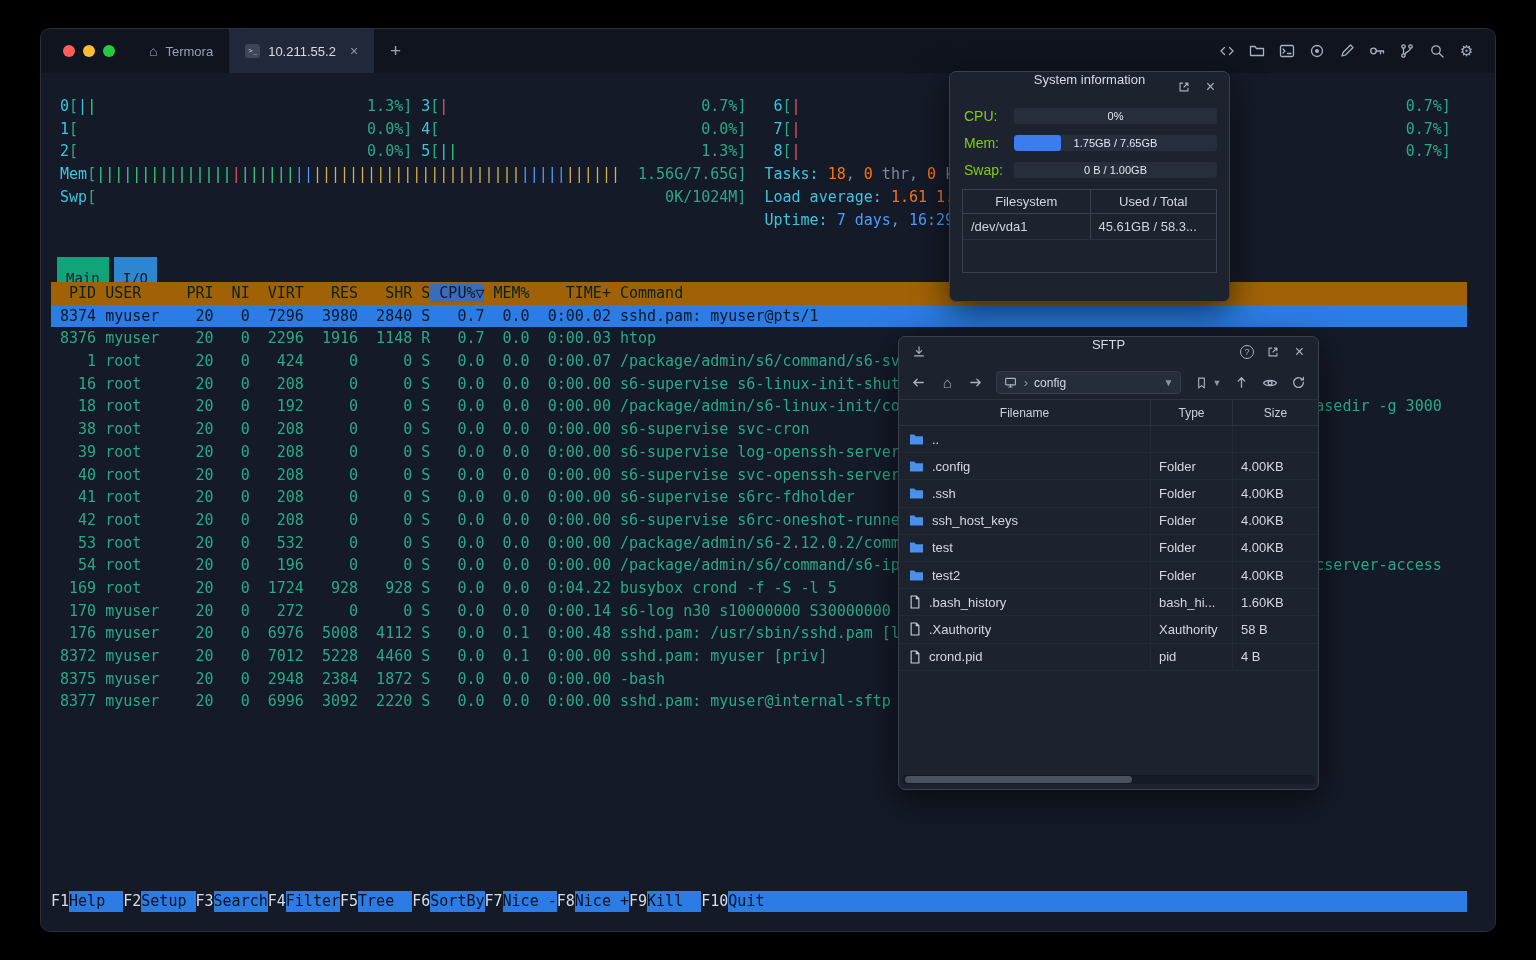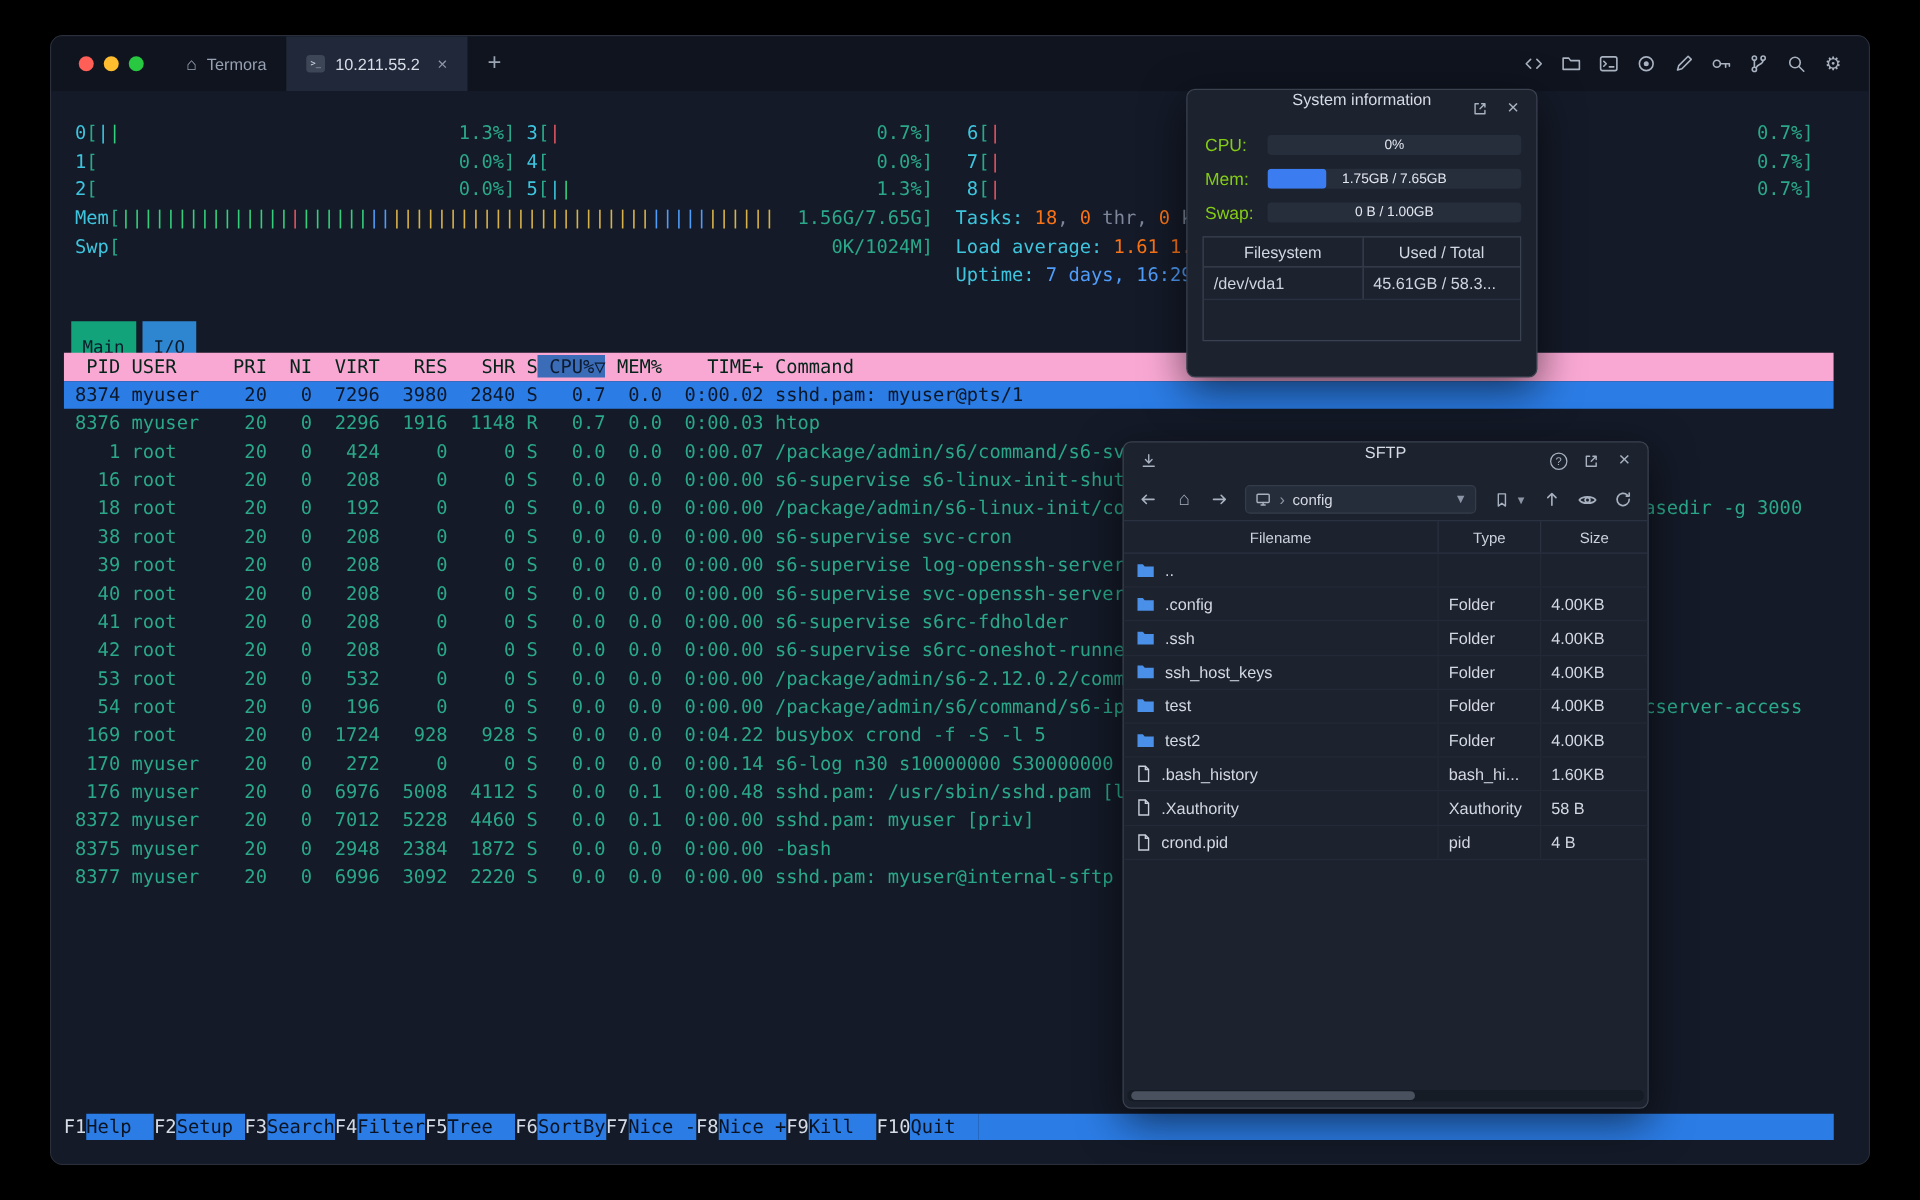--- a/index.html
+++ b/index.html
@@ -29,21 +29,21 @@
   .terminal{position:absolute;left:0;top:44px;right:0;bottom:0;background:#141a28;
     font-family:"DejaVu Sans Mono",monospace;font-size:15px;color:#2aa889}
   #meters{position:absolute;left:10px;top:22px;white-space:pre;line-height:22.7px;font-family:inherit;font-size:inherit}
   .c-cyan{color:#3ec5dd}.c-teal{color:#2aa889}.c-green{color:#35cf7c}.c-red{color:#e05561}
   .c-blue{color:#4f9cf9}.c-yellow{color:#d7b24a}.c-white{color:#f97316}.c-dim{color:#7d8799}
   #screen-tabs{position:absolute;left:16px;top:184px;display:flex;gap:5px;font-size:14px}
   .stab{padding:13px 9px;color:#0a1a2a}
   .stab.main{background:#13a37a}
   .stab.io{background:#2f86d0}
   #ptable{position:absolute;left:10px;top:209px;right:28px;overflow:hidden}
-  .phead{background:#f9a8d4;color:#06231a;white-space:pre;line-height:22.7px;height:22.7px}
+  .phead{background:#a16207;color:#06231a;white-space:pre;line-height:22.7px;height:22.7px}
   .phead .sort{background:#3a6cb8;color:#0e1a2e}
   .prow{white-space:pre;line-height:22.7px;height:22.7px;overflow:hidden}
   .prow.sel{background:#2b7ce5;color:#0c1829}
   #fnbar{position:absolute;left:10px;right:28px;bottom:19px;display:flex;white-space:pre;line-height:21px;height:21px}
   .fk{color:#d6dce6}
   .fl{background:#2b7ce5;color:#0a1322}
   .fl.fill{flex:1}
 
   
   .dialog{position:absolute;background:#1c222e;border:1px solid #3b4250;border-radius:7px;
@@ -68,21 +68,21 @@
     font-size:11px;color:#e2e7ef}
   .si-table{margin:3px 12px;border:1px solid #3a4150;height:84px;font-size:13px;display:flex;flex-direction:column}
   .si-thead{display:grid;grid-template-columns:1fr 1fr;border-bottom:1px solid #3a4150}
   .si-thead>div{padding:4px 8px;text-align:center;color:#d2d8e2}
   .si-thead>div+div{border-left:1px solid #3a4150}
   .si-trow{display:grid;grid-template-columns:1fr 1fr;border-bottom:1px solid #2a3140}
   .si-trow>div{padding:5px 8px;white-space:nowrap;overflow:hidden}
   .si-trow>div+div{border-left:1px solid #3a4150}
 
   
-  #sftp{left:857px;top:324px;width:421px;height:534px}
+  #sftp{left:857px;top:307px;width:421px;height:454px}
   .sf-toolbar{height:33px;display:flex;align-items:center;padding:0 11px;gap:11px}
   .sf-crumb{width:190px;height:23px;background:#262d3a;border:1px solid #343c4a;border-radius:4px;
     display:flex;align-items:center;gap:6px;padding:0 7px;font-size:12px;color:#d3d8e2}
   .sf-crumb .sep{color:#8b95a5;font-size:13px}
   .sf-crumb .chev{margin-left:auto;color:#8b95a5;font-size:10px}
   .bm-group{display:flex;align-items:center;gap:2px}
   .bm-chev{color:#8b95a5;font-size:9px}
   .sf-grid-head{display:grid;grid-template-columns:1fr 82px 86px;border-top:1px solid #2a3140;
     border-bottom:1px solid #2a3140;height:27px;font-size:12px;color:#ccd2dc}
   .sf-grid-head>div{display:flex;align-items:center;justify-content:center}

